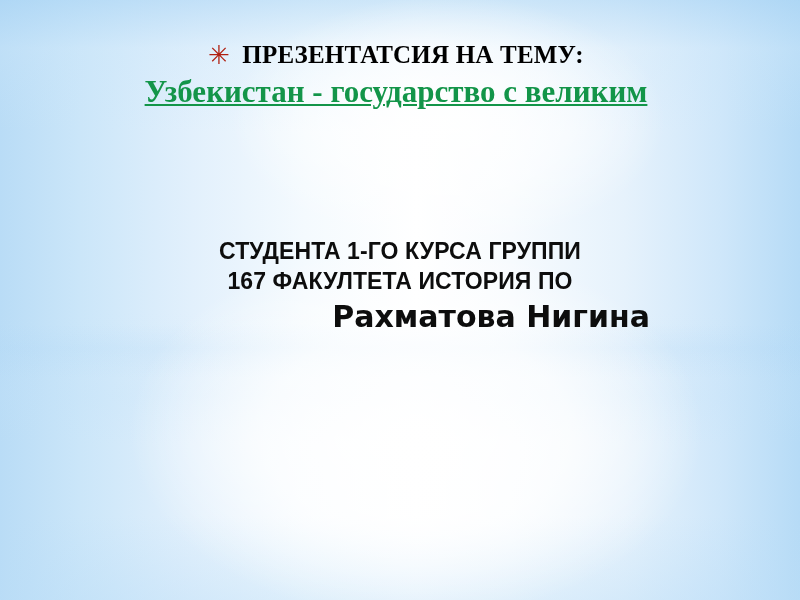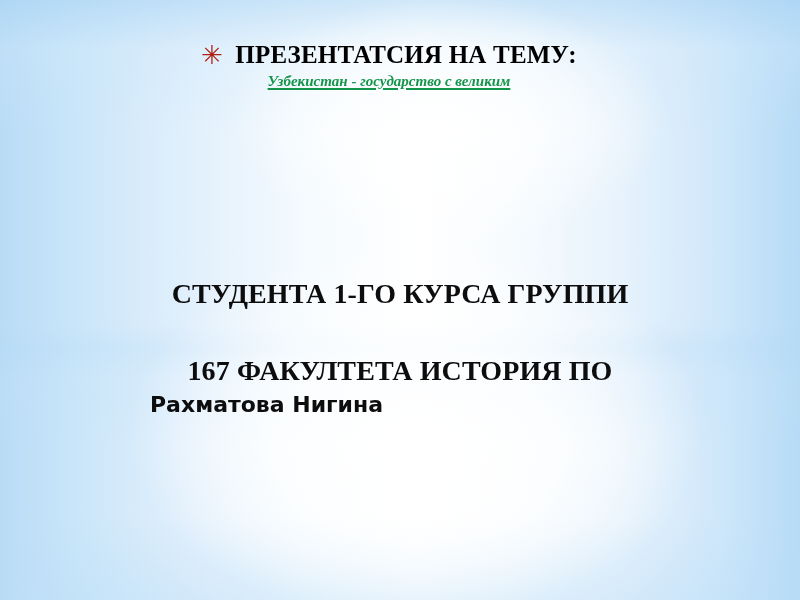--- a/index.html
+++ b/index.html
@@ -73,21 +73,21 @@
   
   #content {
     position: relative;
     z-index: 5;
     width: 800px;
     height: 600px;
   }
 
   .title-block {
     position: absolute;
-    left: 109px;
+    left: 116px;
     top: 40px;
     width: 560px;
     text-align: center;
   }
 
   .title-line {
     display: block;
     font-family: "Liberation Serif", serif;
     font-weight: bold;
     font-size: 25px;
@@ -104,57 +104,55 @@
     font-family: "DejaVu Sans", sans-serif;
     vertical-align: -1px;
     margin-right: 12px;
     display: inline-block;
   }
 
   .subtitle-line {
     display: block;
     font-family: "Liberation Serif", serif;
     font-weight: bold;
-    font-style: italic;
-    font-size: 15px;
+    font-size: 31px;
     line-height: 1.30;
     color: #139549;
     text-decoration: underline;
     text-underline-offset: 2px;
     text-decoration-thickness: 2px;
     text-align: center;
   }
 
   .author-block {
     position: absolute;
     left: 150px;
     top: 236px;
     width: 500px;
     text-align: center;
   }
   .author-line {
     display: block;
-    font-family: Liberation Serif, serif;
+    font-family: Liberation Sans, sans-serif;
     font-weight: bold;
-    font-size: 28px;
+    font-size: 23px;
     line-height: 1.32;
     color: #0d0d0d;
     letter-spacing: 0.1px;
     text-align: center;
     white-space: nowrap;
-    margin-top: 40px;
   }
   .author-name {
     display: block;
     font-family: "DejaVu Sans", sans-serif;
     font-weight: bold;
-    font-size: 22px;
+    font-size: 30px;
     line-height: 1.34;
     color: #0d0d0d;
-    text-align: left;
+    text-align: right;
     white-space: nowrap;
   }
 </style>
 </head>
 <body>
 
 <div id="slide">
 
   <div class="bg-layer bg-base"></div>
   <div class="bg-layer bg-vert"></div>

